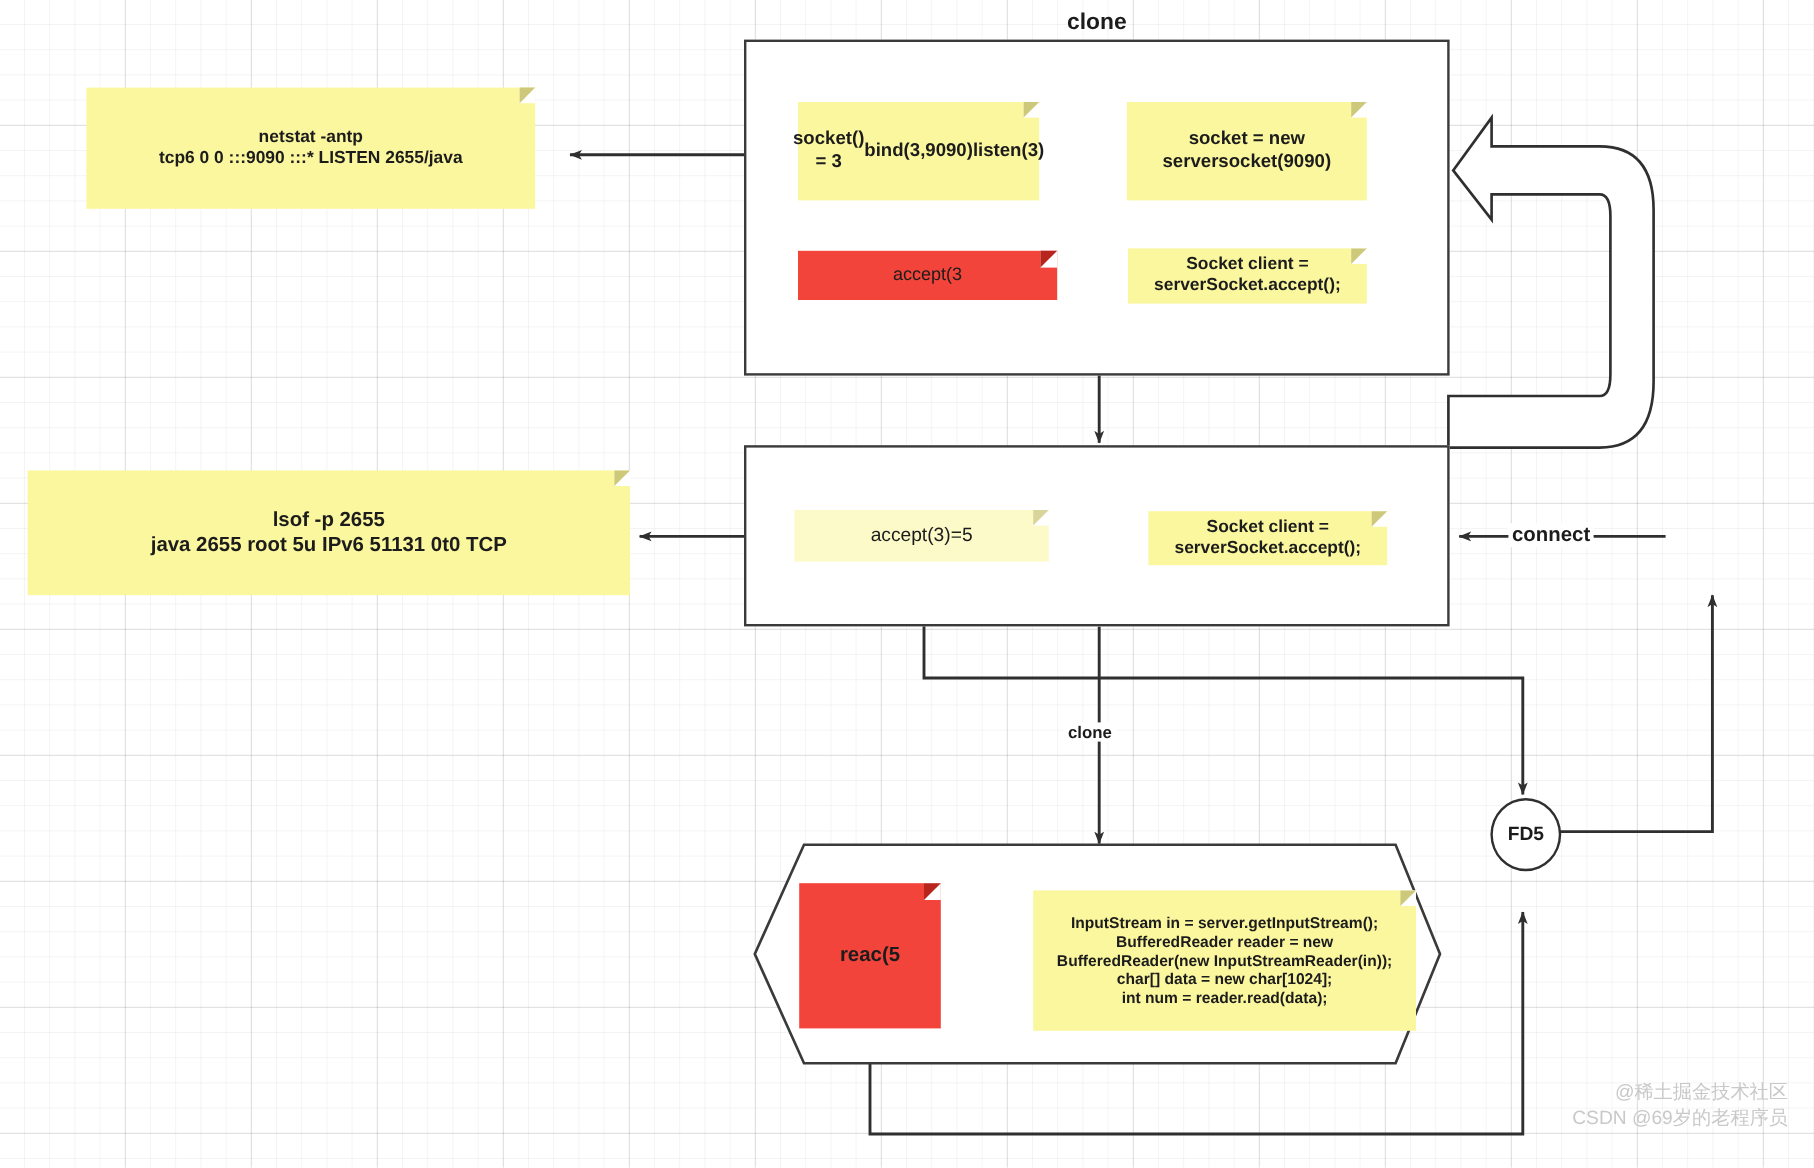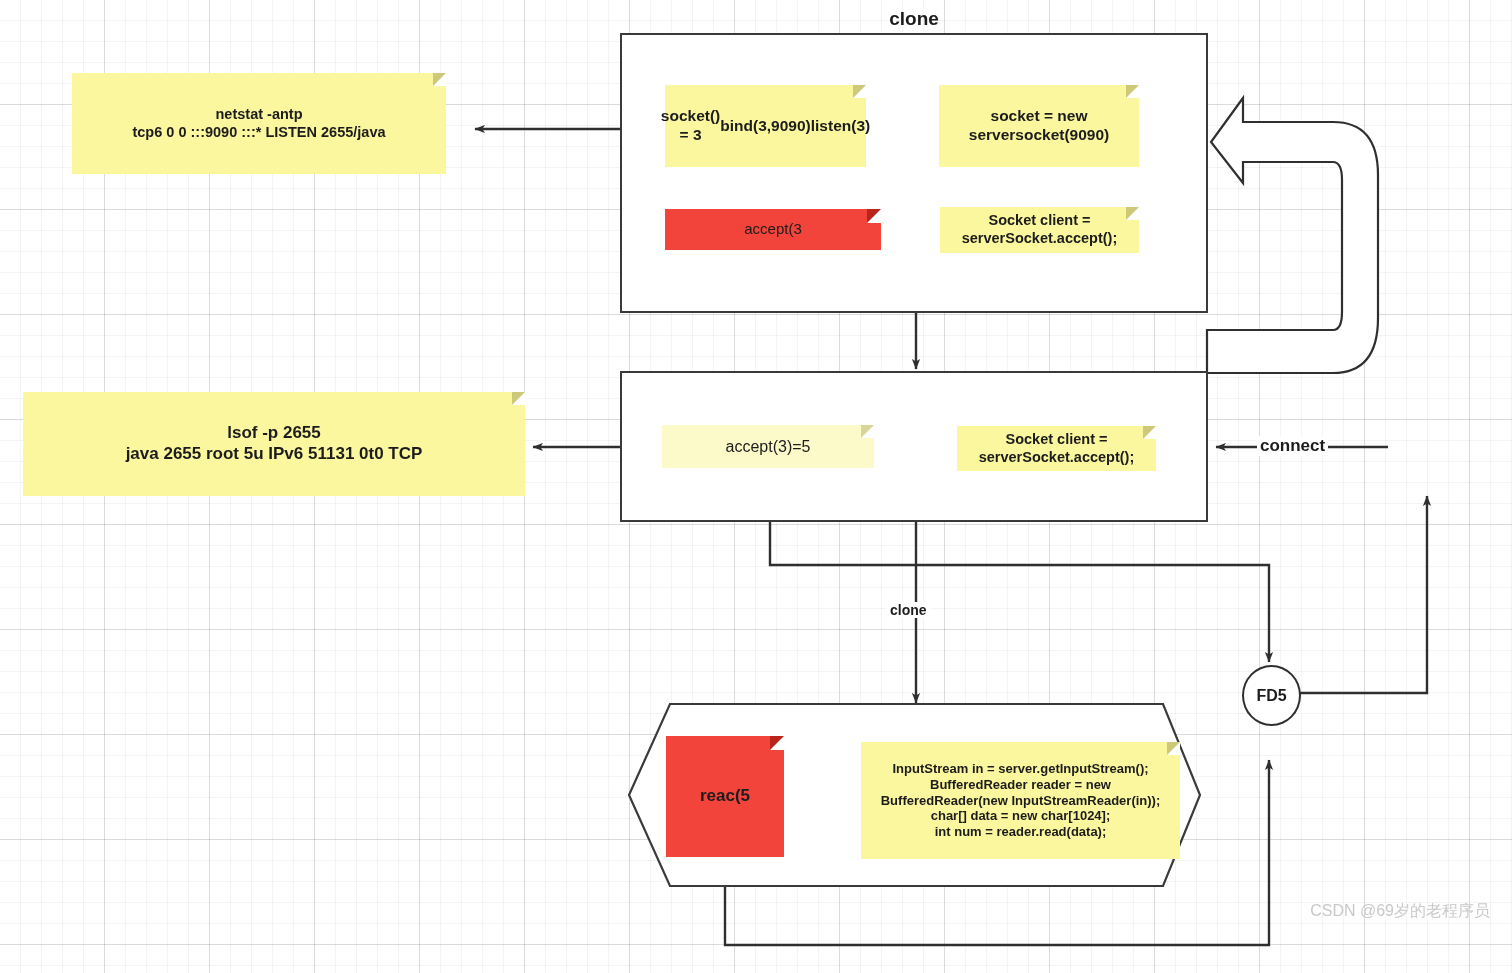--- a/index.html
+++ b/index.html
@@ -205,16 +205,17 @@
 
   <div class="circle" style="left:1242px;top:665px;width:55px;height:57px;font-size:16px;">
     <span>FD5</span>
   </div>
 
   <div class="edge-label" style="left:1257px;top:436px;font-size:17px;background:#ffffff;padding:0 3px;">connect</div>
 
   <div class="edge-label" style="left:886px;top:602px;font-size:14px;background:#ffffff;padding:0 4px;">clone</div>
 
   <div class="watermark" style="left:1140px;top:900px;width:350px;font-size:16px;">
+    <div>@稀土掘金技术社区</div>
     <div>CSDN @69岁的老程序员</div>
   </div>
 
 </div>
 
 </body></html>

